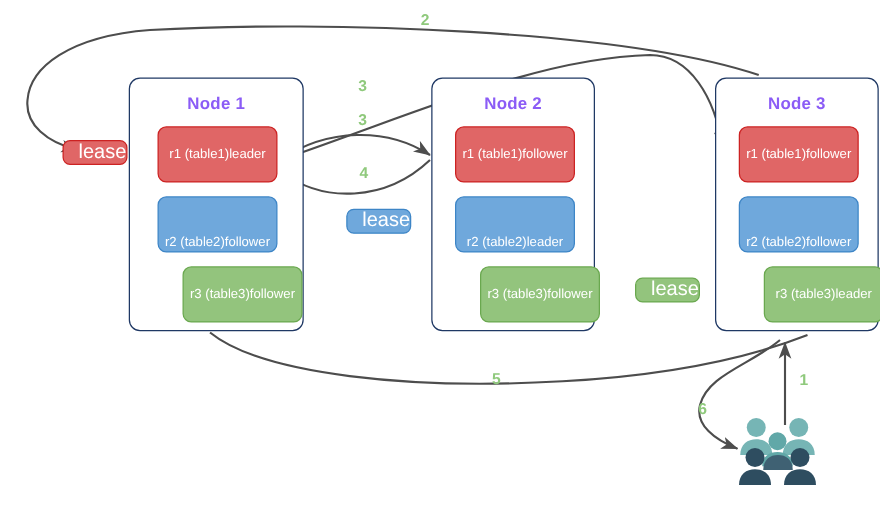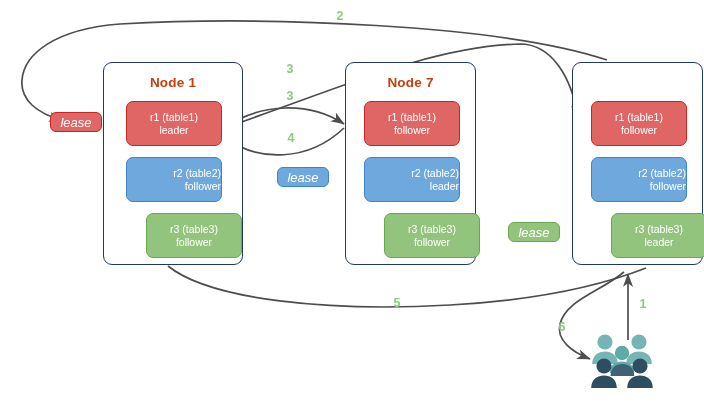--- a/index.html
+++ b/index.html
@@ -32,50 +32,49 @@
     border-radius: 9px;
     background: #ffffff;
   }
   .node-title {
     position: absolute;
     left: 0;
     right: 0;
     text-align: center;
     font-size: 13.5px;
     font-weight: bold;
-    color: #c2410c;
+    color: #8b5cf6;
     letter-spacing: 0.2px;
   }
   .replica {
     position: absolute;
     box-sizing: border-box;
     border-radius: 7px;
     display: flex;
-    flex-direction: column;
+    flex-direction: row;
     align-items: center;
     justify-content: center;
     color: #ffffff;
     font-size: 10.5px;
     line-height: 1.22;
     text-align: center;
   }
   .replica.red   { background: #e06666; border: 1.4px solid #cc2222; }
   .replica.blue  { background: #6fa8dc; border: 1.4px solid #3d85c6; align-items: flex-end; }
   .replica.green { background: #93c47d; border: 1.4px solid #6aa84f; margin-left: 20px; }
 
   .lease {
     position: absolute;
     box-sizing: border-box;
     border-radius: 6px;
     display: flex;
     align-items: center;
-    justify-content: center;
+    justify-content: flex-end;
     color: #ffffff;
-    font-size: 13px;
-    font-style: italic;
+    font-size: 16px;
   }
   .lease.red   { background: #e06666; border: 1.4px solid #cc2222; }
   .lease.blue  { background: #6fa8dc; border: 1.4px solid #3d85c6; }
   .lease.green { background: #93c47d; border: 1.4px solid #6aa84f; }
 
   .step-label {
     position: absolute;
     color: #8fc97c;
     font-size: 12.5px;
     font-weight: bold;
@@ -132,40 +131,41 @@
       <span>r3 (table3)</span>
       <span>follower</span>
     </div>
   </div>
 
   <div class="lease blue" style="left:277px; top:167px; width:52px; height:20px;">
     <span>lease</span>
   </div>
 
   <div class="node-box" style="left:345px; top:62px; width:131px; height:203px;">
-    <div class="node-title" style="top:12px;">Node 7</div>
+    <div class="node-title" style="top:12px;">Node 2</div>
     <div class="replica red" style="left:18px; top:38px; width:96px; height:45px;">
       <span>r1 (table1)</span>
       <span>follower</span>
     </div>
     <div class="replica blue" style="left:18px; top:94px; width:96px; height:45px;">
       <span>r2 (table2)</span>
       <span>leader</span>
     </div>
     <div class="replica green" style="left:18px; top:150px; width:96px; height:45px;">
       <span>r3 (table3)</span>
       <span>follower</span>
     </div>
   </div>
 
   <div class="lease green" style="left:508px; top:222px; width:52px; height:20px;">
     <span>lease</span>
   </div>
 
   <div class="node-box" style="left:572px; top:62px; width:131px; height:203px;">
+    <div class="node-title" style="top:12px;">Node 3</div>
     <div class="replica red" style="left:18px; top:38px; width:96px; height:45px;">
       <span>r1 (table1)</span>
       <span>follower</span>
     </div>
     <div class="replica blue" style="left:18px; top:94px; width:96px; height:45px;">
       <span>r2 (table2)</span>
       <span>follower</span>
     </div>
     <div class="replica green" style="left:18px; top:150px; width:96px; height:45px;">
       <span>r3 (table3)</span>

